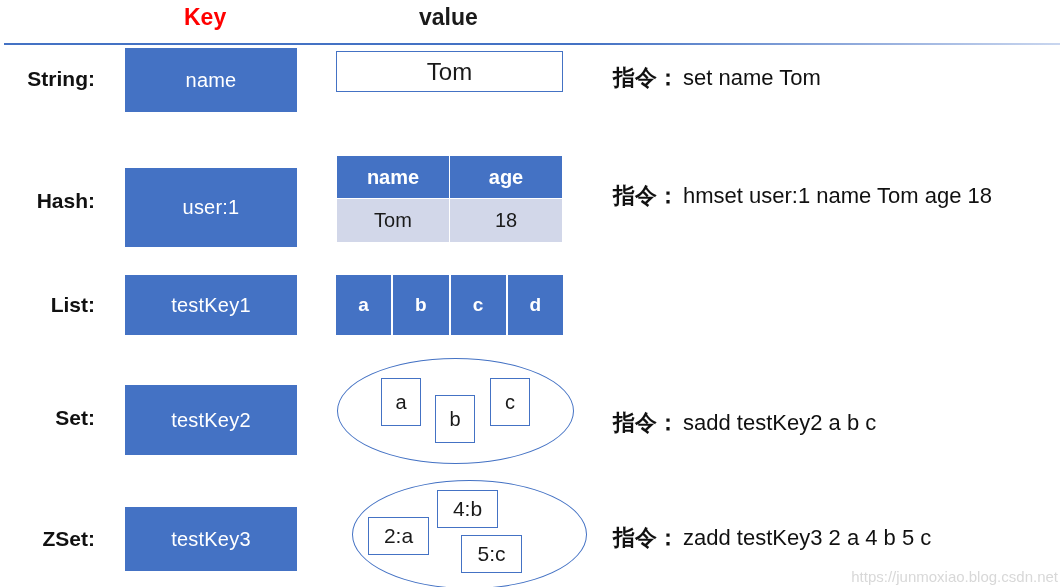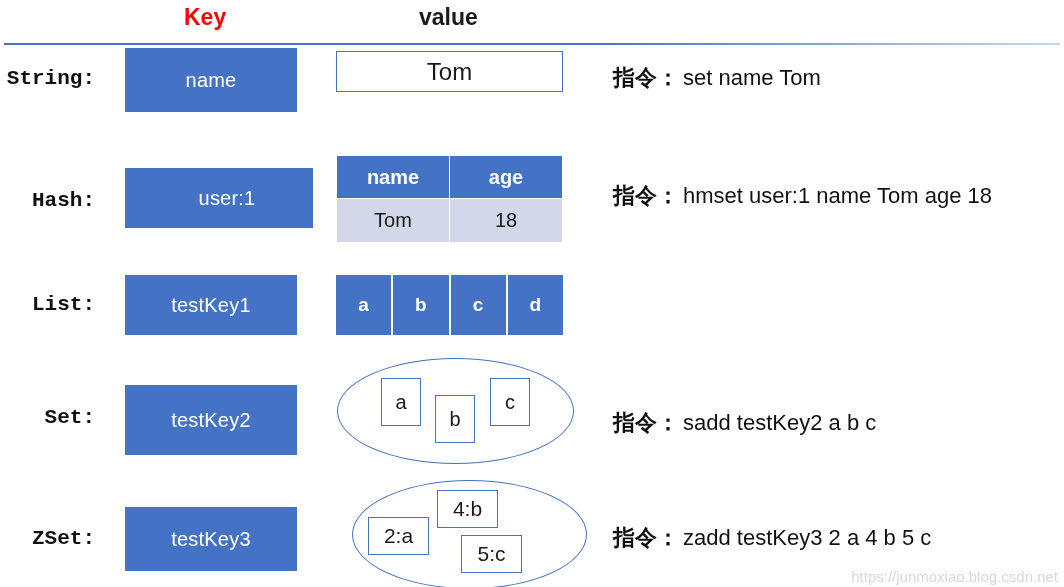--- a/index.html
+++ b/index.html
@@ -47,21 +47,20 @@
   
   .type-label {
     font-size: 21px;
     font-weight: bold;
     color: #111111;
     text-align: right;
     width: 95px;
     left: 0px;
     line-height: 1;
     white-space: nowrap;
-    font-family: Liberation Mono, monospace;
   }
 
   
   .key-box {
     left: 125px;
     width: 172px;
     background: #4472C4;
     color: #ffffff;
     font-size: 20px;
     display: flex;
@@ -194,21 +193,21 @@
   <div class="abs key-box" style="top:48px; height:64px;">name</div>
 
   <div class="abs" id="string-value-box">Tom</div>
 
   <div class="abs command" style="top:67px;">
     <span class="cmd-prefix">指令：</span><span class="cmd-text">set name Tom</span>
   </div>
 
   <div class="abs type-label" style="top:190px;">Hash:</div>
 
-  <div class="abs key-box" style="top:168px; height:60px;padding-left:16px;">user:1</div>
+  <div class="abs key-box" style="top:168px; height:79px;">user:1</div>
 
   <table class="abs" id="hash-table">
     <tbody>
         <tr>
       <th>name</th>
       <th>age</th>
     </tr>
     <tr>
       <td>Tom</td>
       <td>18</td>

